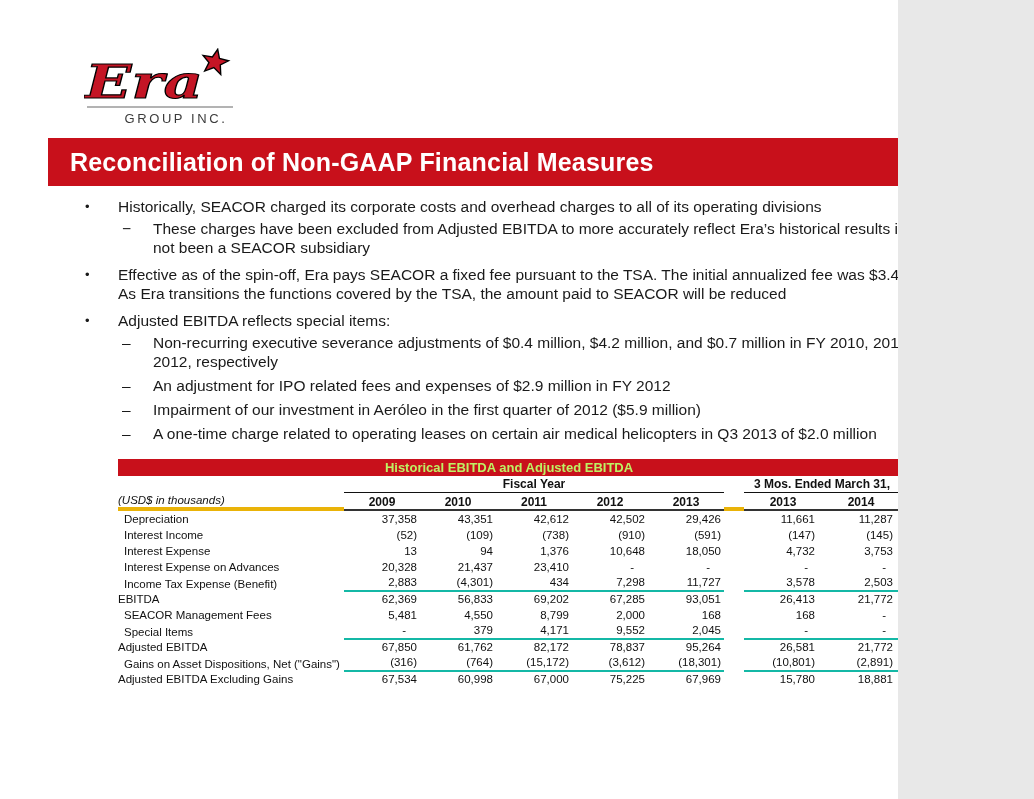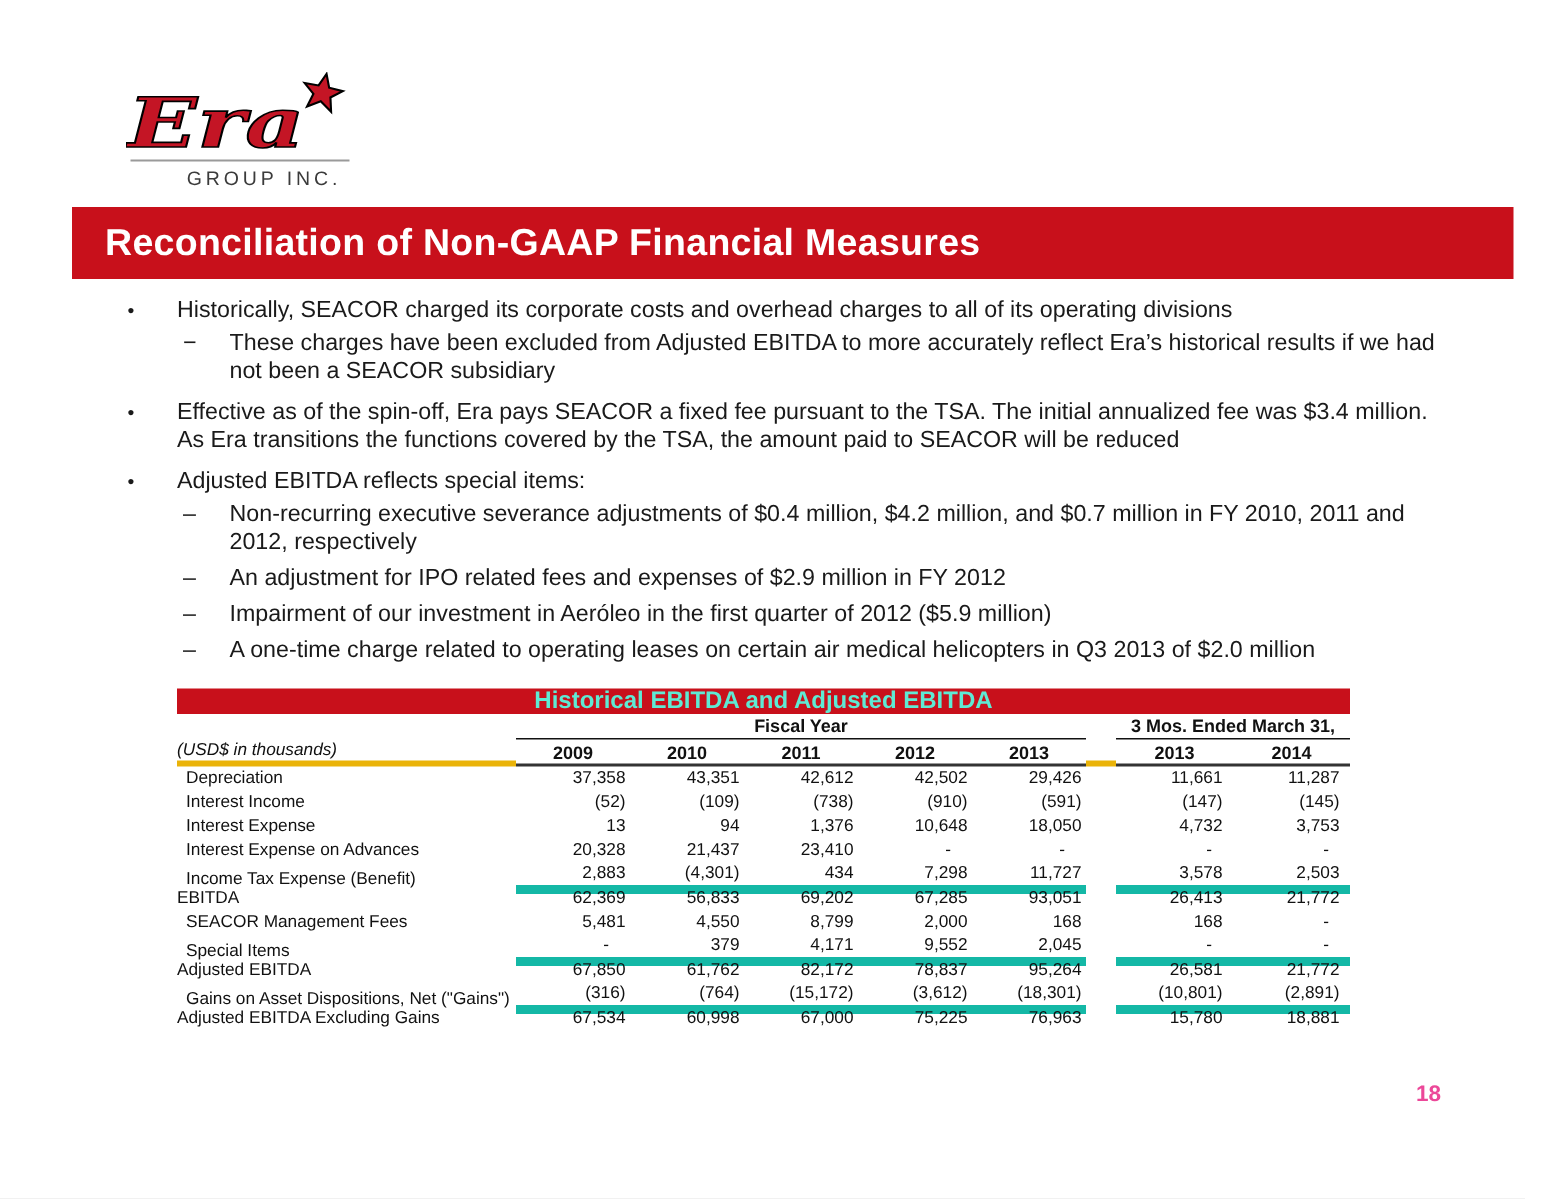--- a/index.html
+++ b/index.html
@@ -1,17 +1,17 @@
 <!DOCTYPE html>
 <html style="--red: #c8101b;"><head>
 <meta charset="utf-8">
 <style>
   html,body{margin:0;padding:0;background:#e8e8e8;}
   .slide{
-    position:relative;width:1034px;height:799px;background:#ffffff;
+    position:relative;width:898px;height:799px;background:#ffffff;
     font-family:"Liberation Sans",sans-serif;color:#1a1a1a;overflow:hidden;
   }
   
   .logo{position:absolute;left:84px;top:48px;width:152px;height:80px;}
   
   .banner{
     position:absolute;left:48px;top:138px;width:961px;height:48px;
     background:var(--red,#c8101b);display:flex;align-items:center;
   }
   .banner .title{
@@ -24,39 +24,39 @@
   .b-mark{flex:0 0 33px;font-size:13px;line-height:19px;}
   .b-text{flex:1;}
   .subs{margin-left:37px;}
   .sub{display:flex;margin-top:5px;}
   .sub:first-child{margin-top:3px;}
   .s-mark{flex:0 0 31px;line-height:19px;}
   .s-text{flex:1;}
   
   .fintable{position:absolute;left:118px;top:459px;width:782px;
     font-size:11.5px;line-height:14px;color:#111;}
-  .t-titlebar{height:17px;background:var(--red,#c8101b);color:#5eead4;
-    font-weight:bold;font-size:16px;text-align:center;line-height:17px;}
+  .t-titlebar{height:17px;background:var(--red,#c8101b);color:#bef264;
+    font-weight:bold;font-size:13px;text-align:center;line-height:17px;}
   .t-grid{display:grid;grid-template-columns:226px 76px 76px 76px 76px 76px 20px 78px 78px;align-items:end;}
   .t-headA{height:17px;}
   .t-headA .grp{font-weight:bold;font-size:12px;text-align:center;
     border-bottom:1.5px solid #111;padding-bottom:1px;}
   .grp-fy{grid-column:2/7;}
   .grp-q{grid-column:8/10;}
   .t-headB{height:18px;}
   .t-headB>div{border-bottom:4px solid #eab308;height:100%;display:flex;align-items:flex-end;}
   .t-headB .units{font-style:italic;font-size:11.5px;}
   .t-headB .yr{font-weight:bold;font-size:12px;justify-content:center;border-bottom:2px solid #333;text-align:right;}
   .t-row{height:16px;align-items:center;}
   .t-label{white-space:nowrap;}
   .t-label.ind{padding-left:6px;}
   .t-num{text-align:right;padding-right:3px;font-variant-numeric:tabular-nums;}
   .t-num.q{padding-right:7px;}
   .t-num.dash{padding-right:14px;}
-  .t-row.rule .t-num{border-bottom:6px solid #14b8a6;height:15px;line-height:15px;}
+  .t-row.rule .t-num{border-bottom:2px solid #14b8a6;height:15px;line-height:15px;}
   .t-row>div{height:16px;line-height:16px;}
   
   .pagenum{position:absolute;left:944px;top:721px;font-size:15px;font-weight:bold;color:#ec4899;}
 </style>
 </head>
 <body>
 
 <div class="slide">
 
   <div class="logo">
@@ -250,21 +250,21 @@
           <div class="t-gap"></div>
           <div class="t-num q">(10,801)</div>
           <div class="t-num q">(2,891)</div>
         </div>
         <div class="t-grid t-row">
           <div class="t-label">Adjusted EBITDA Excluding Gains</div>
           <div class="t-num fy">67,534</div>
           <div class="t-num fy">60,998</div>
           <div class="t-num fy">67,000</div>
           <div class="t-num fy">75,225</div>
-          <div class="t-num fy">76,963</div>
+          <div class="t-num fy">67,969</div>
           <div class="t-gap"></div>
           <div class="t-num q">15,780</div>
           <div class="t-num q">18,881</div>
         </div>
       </div>
   </div>
 
   <div class="pagenum">18</div>
 
 </div>

